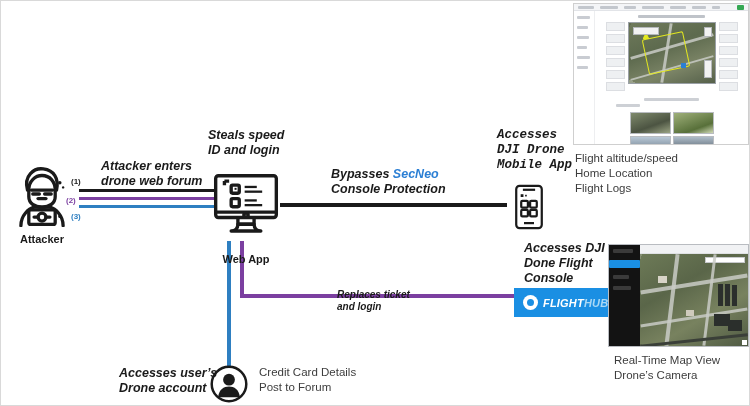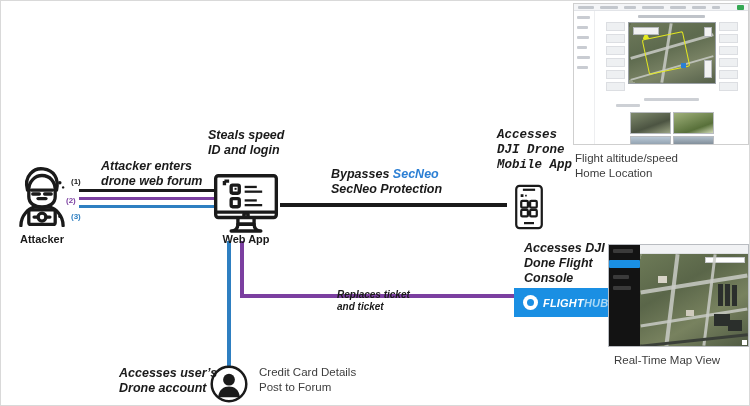--- a/index.html
+++ b/index.html
@@ -157,27 +157,27 @@
       </g>
       <g fill="#1a1a1a">
         <rect x="33" y="22" width="3" height="3"></rect>
         <rect x="48" y="19" width="18" height="3.4"></rect>
         <rect x="48" y="26" width="26" height="3.4"></rect>
         <rect x="48" y="39" width="18" height="3.4"></rect>
         <rect x="48" y="46" width="26" height="3.4"></rect>
       </g>
     </svg>
   </div>
-  <div class="abs nodecap" style="left:203px;top:232px;width:84px;text-align:center;font-size:11px;">Web App</div>
+  <div class="abs nodecap" style="left:203px;top:252px;width:84px;text-align:center;font-size:11px;">Web App</div>
 
   <div class="abs lbl" style="left:330px;top:166px;font-size:12.5px;">
     <div>
       <span>Bypasses </span><span style="color:#2b7fd4;">SecNeo</span>
     </div>
-    <div>SecNeo Protection</div>
+    <div>Console Protection</div>
   </div>
 
   <div class="abs lbl" style="left:496px;top:127px;font-size:12.5px;font-family:Liberation Mono, monospace;">
     <div>Accesses</div>
     <div>DJI Drone</div>
     <div>Mobile App</div>
   </div>
 
   <div class="abs phone" style="left:513px;top:183px;">
     <svg viewBox="0 0 54 82" width="30" height="46" aria-hidden="true">
@@ -257,20 +257,21 @@
           <div class="g3"></div>
           <div class="g4"></div>
         </div>
       </div>
     </div>
   </div>
 
   <div class="abs plain" style="left:574px;top:150px;font-size:11.5px;">
     <div>Flight altitude/speed</div>
     <div>Home Location</div>
+    <div>Flight Logs</div>
   </div>
 
   <div class="abs lbl" style="left:523px;top:240px;font-size:12.5px;">
     <div>Accesses DJI</div>
     <div>Done Flight</div>
     <div>Console</div>
   </div>
 
   <div class="abs fhub" style="left:513px;top:287px;">
     <div class="fhub-mark">
@@ -304,25 +305,26 @@
         <div class="bld" style="left:18px;top:22px;width:9px;height:7px;background:#d8d4c8;"></div>
         <div class="bld" style="left:46px;top:56px;width:8px;height:6px;background:#cfcabd;"></div>
         <div style="position:absolute;left:0;bottom:4px;width:100%;height:3px;background:#3a3f38;transform:rotate(-6deg);"></div>
         <div style="position:absolute;right:1px;bottom:1px;width:5px;height:5px;background:#ffffff;"></div>
       </div>
     </div>
   </div>
 
   <div class="abs plain" style="left:613px;top:352px;font-size:11.5px;">
     <div>Real-Time Map View</div>
+    <div>Drone’s Camera</div>
   </div>
 
   <div class="abs lbl" style="left:336px;top:288px;font-size:10px;">
     <div>Replaces ticket</div>
-    <div>and ticket</div>
+    <div>and login</div>
   </div>
 
   <div class="abs avatar" style="left:209px;top:364px;">
     <svg viewBox="0 0 40 40" width="38" height="38" aria-hidden="true">
       <circle cx="20" cy="20" r="18.2" fill="#ffffff" stroke="#1a1a1a" stroke-width="2.6"></circle>
       <circle cx="20" cy="15.5" r="6.2" fill="#1a1a1a"></circle>
       <path d="M8.5 34 C9.5 25.5 14.5 22.6 20 22.6 C25.5 22.6 30.5 25.5 31.5 34 Z" fill="#1a1a1a"></path>
     </svg>
   </div>
 

